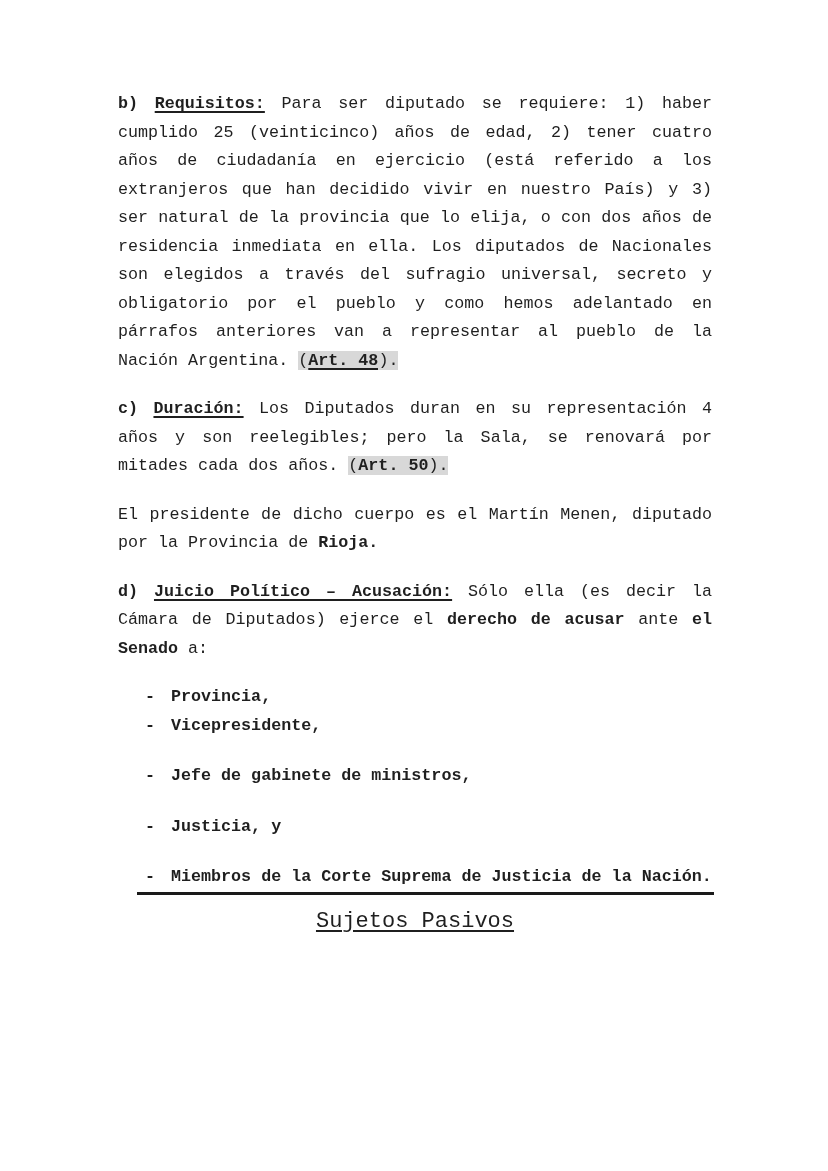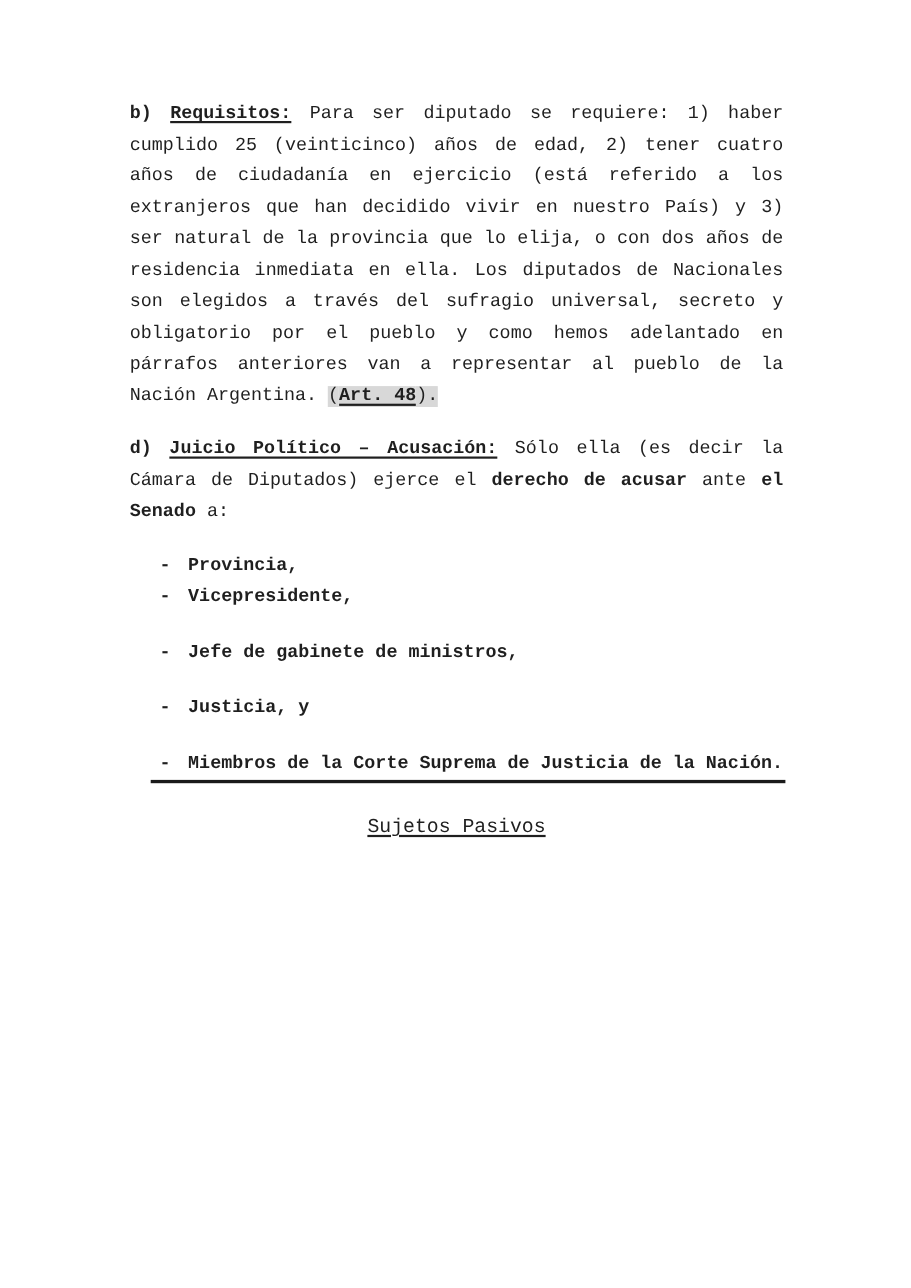--- a/index.html
+++ b/index.html
@@ -48,34 +48,36 @@
     top: 0;
   }
   .divider {
     margin-left: 19px;
     width: 577px;
     height: 0;
     border-top: 3px solid var(--rule);
   }
   .footer-heading {
     width: 594px;
-    margin-top: 26px;
-    font-size: 18px;
+    margin-top: 13px;
+    font-size: 22px;
     line-height: 28.5px;
     text-align: center;
   }
 </style>
 </head>
 <body>
 
 <main class="doc">
 
   <p class="para"><span class="b">b) </span><span class="b u">Requisitos:</span><span> Para ser diputado se requiere: 1) haber cumplido 25 (veinticinco) años de edad, 2) tener cuatro años de ciudadanía en ejercicio (está referido a los extranjeros que han decidido vivir en nuestro País) y 3) ser natural de la provincia que lo elija, o con dos años de residencia inmediata en ella. Los diputados de Nacionales son elegidos a través del sufragio universal, secreto y obligatorio por el pueblo y como hemos adelantado en párrafos anteriores van a representar al pueblo de la Nación Argentina. </span><span class="hl">(</span><span class="b u hl">Art. 48</span><span class="hl">).</span></p>
 
+  <p class="para"><span class="b">c) </span><span class="b u">Duración:</span><span> Los Diputados duran en su representación 4 años y son reelegibles; pero la Sala, se renovará por mitades cada dos años. </span><span class="hl">(</span><span class="b hl">Art. 50</span><span class="hl">).</span></p>
 
+  <p class="para"><span>El presidente de dicho cuerpo es el Martín Menen, diputado por la Provincia de </span><span class="b">Rioja.</span></p>
 
 
   <p class="para"><span class="b">d) </span><span class="b u">Juicio Político – Acusación:</span><span> Sólo ella (es decir la Cámara de Diputados) ejerce el </span><span class="b">derecho de acusar</span><span> ante </span><span class="b">el Senado</span><span> a:</span></p>
 
   <div class="acc-list">
     <div class="item">
       <span class="marker">-</span>
       <span class="item-text">Provincia,</span>
     </div>
     <div class="item">

